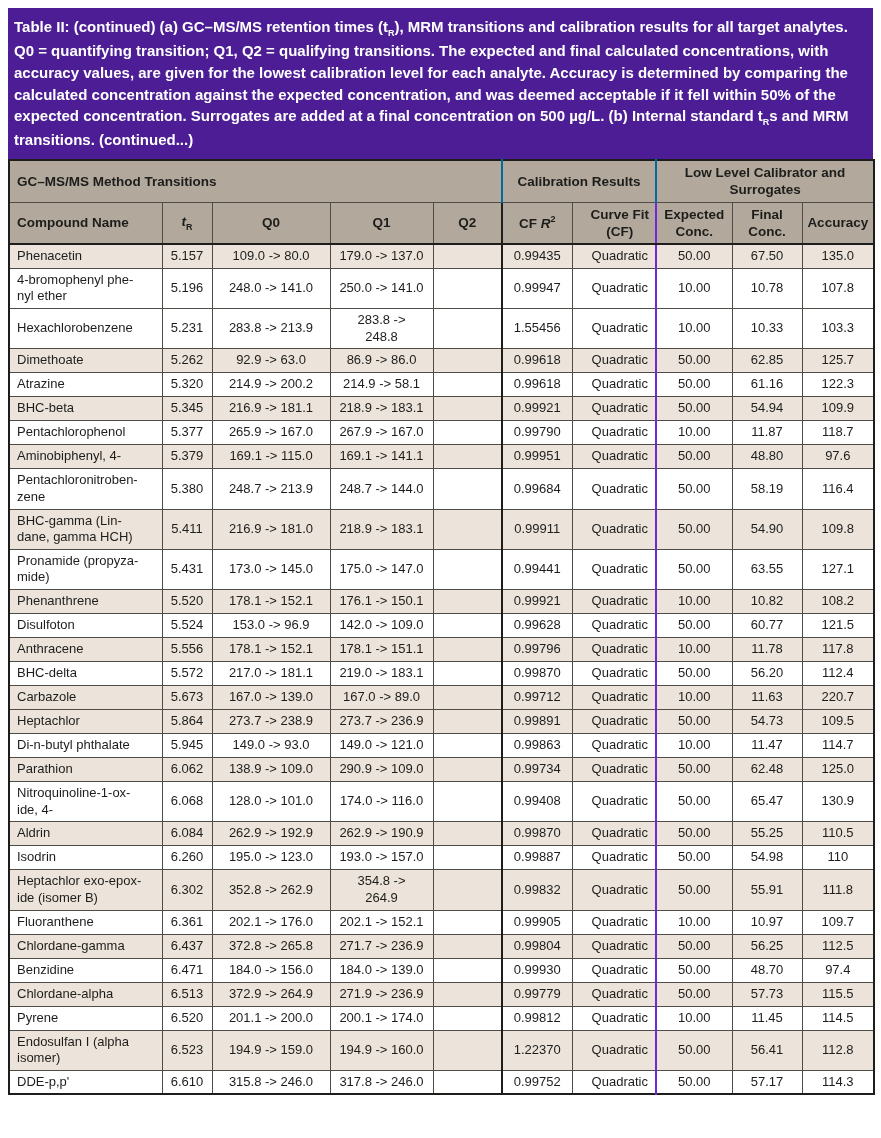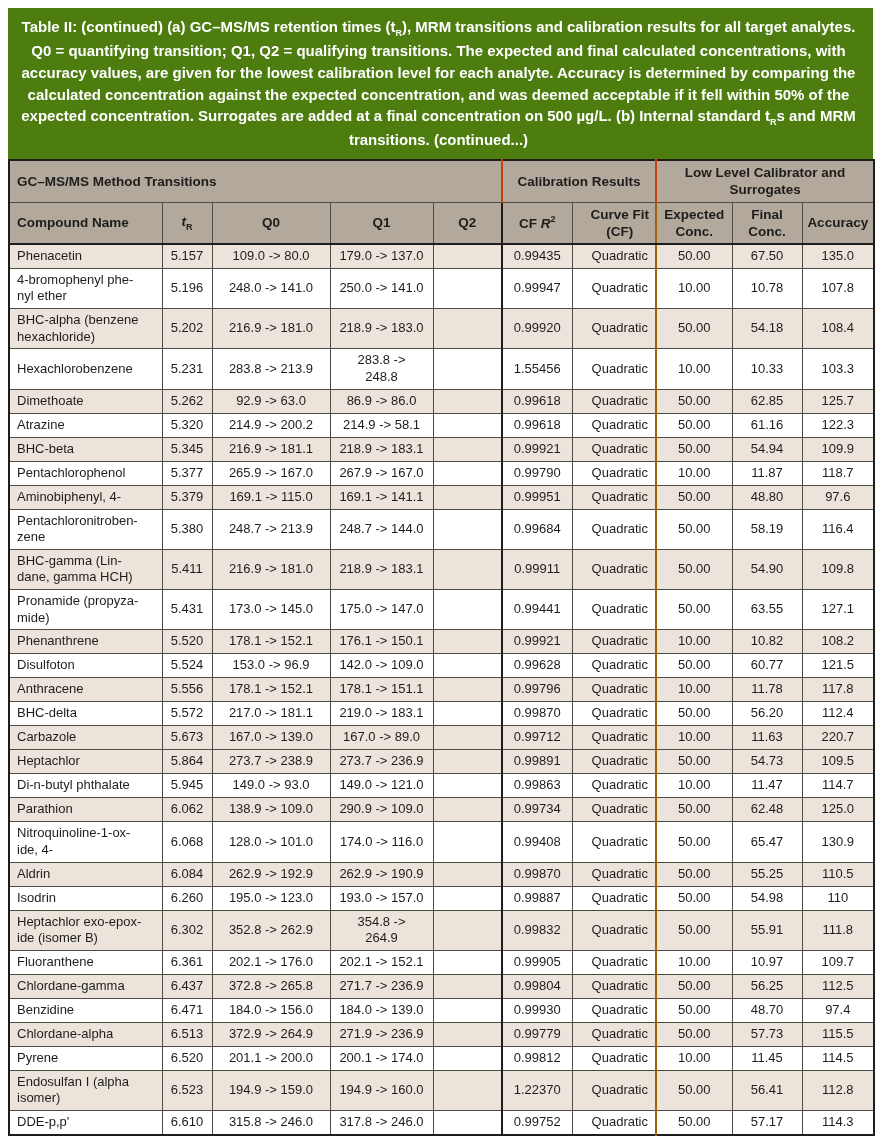--- a/index.html
+++ b/index.html
@@ -7,28 +7,27 @@
     margin: 0; padding: 0;
     width: 881px; height: 1138px;
     background: #ffffff;
     font-family: "Liberation Sans", sans-serif;
     color: #1d1d1b;
   }
   .page { padding: 8px 8px 0 8px; width: 881px; }
 
   
   .caption {
-    background: #4d7c0f;
+    background: #4c1d95;
     color: #ffffff;
     font-weight: bold;
     font-size: 15px;
     line-height: 1.45;
     padding: 8px 10px 8px 6px;
     width: 865px;
-    text-align: center;
   }
   .caption sub { font-size: 9px; font-weight: bold; }
 
   
   table {
     border-collapse: collapse;
     table-layout: fixed;
     width: 865px;
     border: 2px solid #1d1d1b;
   }
@@ -59,22 +58,22 @@
     text-align: center;
     white-space: pre-line;
     background: #ffffff;
   }
   tbody tr.alt td { background: #ece4db; }
   tbody td.col-compound { text-align: left; padding-left: 7px; margin-top: 47px; }
   tbody tr td:first-child { height: 24px; }
 
   
   tbody td:nth-child(5), .col-row th:nth-child(5) { border-right: 2px solid #1d1d1b; }
-  tbody td:nth-child(7), .col-row th:nth-child(7) { border-right: 2px solid #a16207; padding-left: 16px; }
-  .group-row th:nth-child(1), .group-row th:nth-child(2) { border-right: 2px solid #c2410c; }
+  tbody td:nth-child(7), .col-row th:nth-child(7) { border-right: 2px solid #6d28d9; padding-left: 16px; }
+  .group-row th:nth-child(1), .group-row th:nth-child(2) { border-right: 2px solid #0369a1; }
   .col-row th { border-bottom: 2px solid #1d1d1b; }
 </style>
 </head>
 <body>
 
 <div class="page">
 
   <div class="caption"><span>Table II: (continued) (a) GC–MS/MS retention times (t</span><sub>R</sub><span>), MRM transitions and calibration results for all target analytes. Q0 = quantifying transition; Q1, Q2 = qualifying transitions. The expected and final calculated concentrations, with accuracy values, are given for the lowest calibration level for each analyte. Accuracy is determined by comparing the calculated concentration against the expected concentration, and was deemed acceptable if it fell within 50% of the expected concentration. Surrogates are added at a final concentration on 500 µg/L. (b) Internal standard t</span><sub>R</sub><span>s and MRM transitions. (continued...)</span></div>
 
   <table>
@@ -131,33 +130,20 @@
           <td>5.196</td>
           <td>248.0 -&gt; 141.0</td>
           <td>250.0 -&gt; 141.0</td>
           <td></td>
           <td>0.99947</td>
           <td>Quadratic</td>
           <td>10.00</td>
           <td>10.78</td>
           <td>107.8</td>
         </tr>
-        <tr class="alt">
-          <td class="col-compound">BHC-alpha (benzene
-hexachloride)</td>
-          <td>5.202</td>
-          <td>216.9 -&gt; 181.0</td>
-          <td>218.9 -&gt; 183.0</td>
-          <td></td>
-          <td>0.99920</td>
-          <td>Quadratic</td>
-          <td>50.00</td>
-          <td>54.18</td>
-          <td>108.4</td>
-        </tr>
         <tr>
           <td class="col-compound">Hexachlorobenzene</td>
           <td>5.231</td>
           <td>283.8 -&gt; 213.9</td>
           <td>283.8 -&gt;
 248.8</td>
           <td></td>
           <td>1.55456</td>
           <td>Quadratic</td>
           <td>10.00</td>

